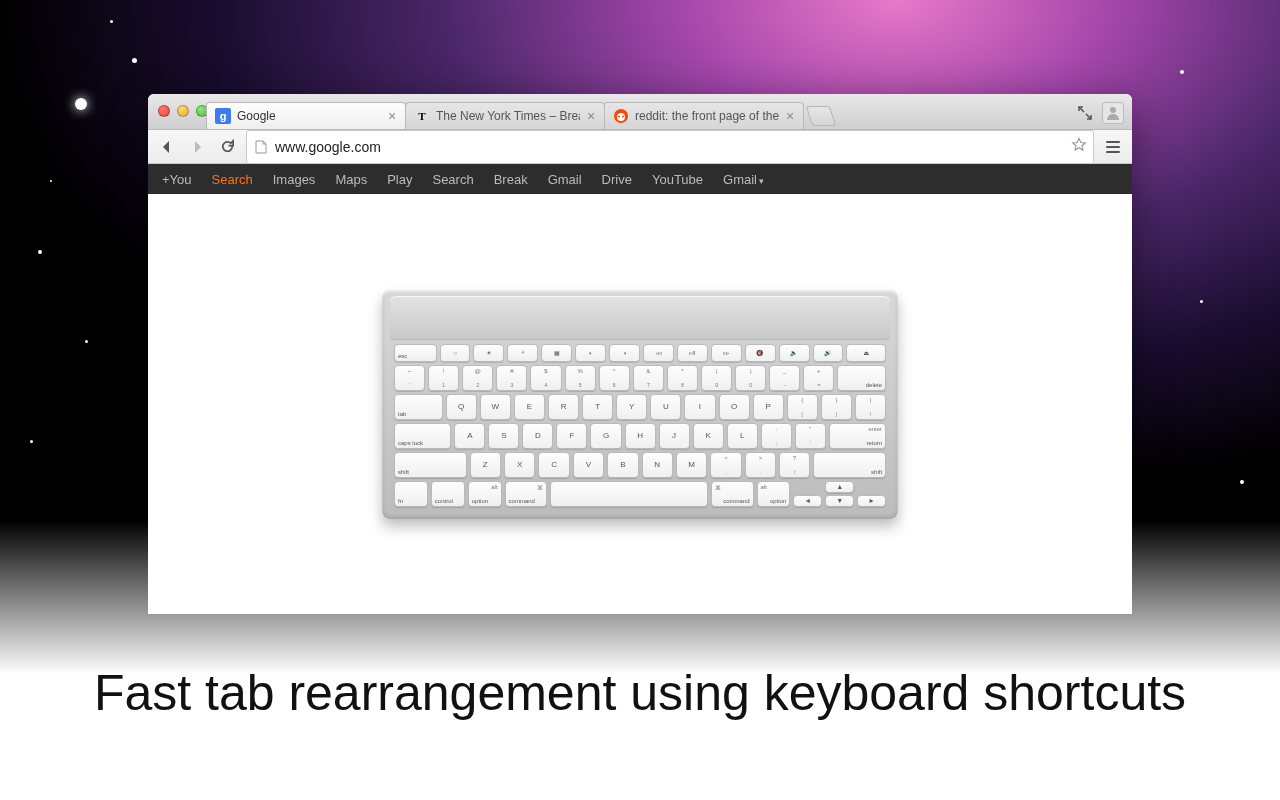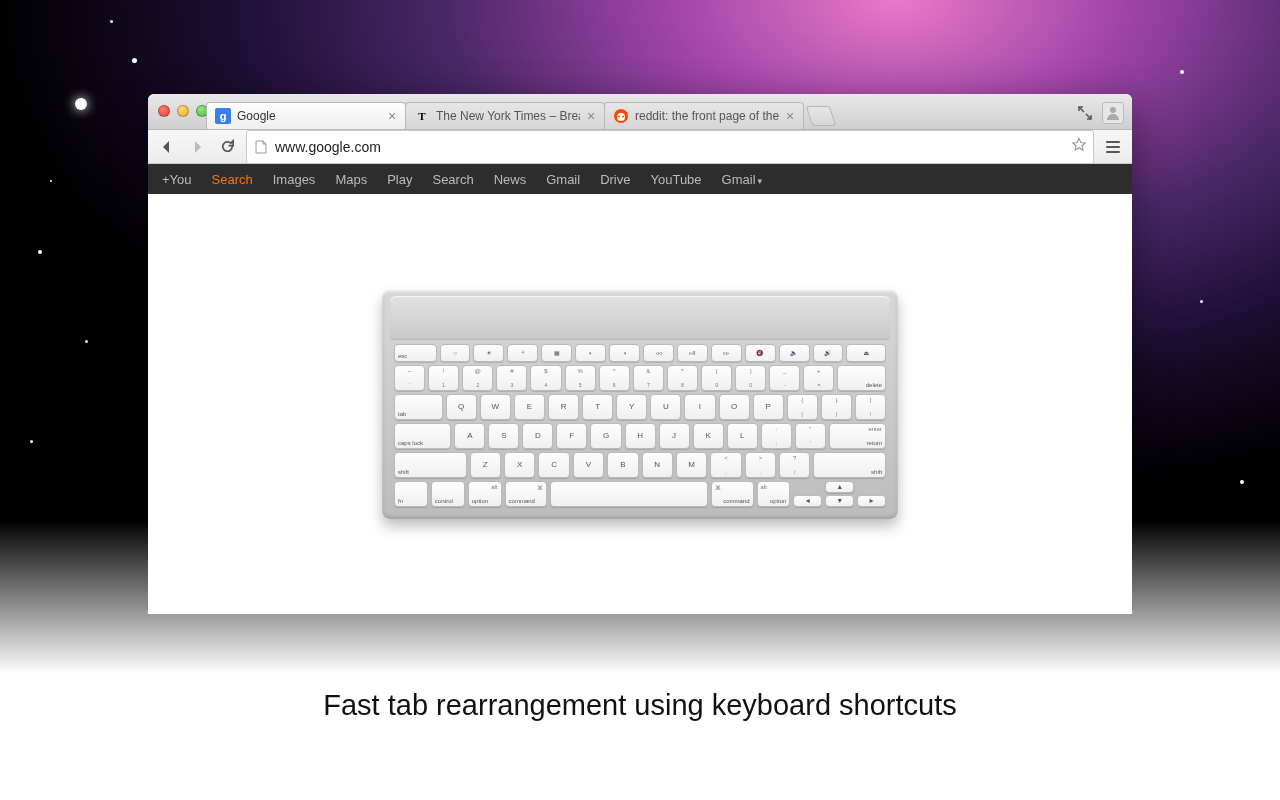--- a/index.html
+++ b/index.html
@@ -23,21 +23,21 @@
 .s9{width:4px;height:4px;top:480px;left:1240px}
 .s10{width:2px;height:2px;top:180px;left:50px}
 
 .bottom-fade {
   position: absolute; bottom: 0; left: 0; right: 0; height: 280px;
   background: linear-gradient(to bottom, rgba(255,255,255,0) 0%, rgba(255,255,255,1) 55%);
 }
 
 .promo-caption {
   position: absolute; bottom: 78px; left: 0; right: 0;
-  text-align: center; font-size: 29px; font-weight: 400; color: #111;
+  text-align: center; font-size: 50px; font-weight: 400; color: #111;
 }
 
 .browser {
   position: absolute; top: 94px; left: 148px; width: 984px;
   background: #fff; border-radius: 6px 6px 0 0;
   box-shadow: 0 12px 40px rgba(0,0,0,.45);
   overflow: hidden;
 }
 .tabbar {
   height: 36px; background: linear-gradient(#e8e8e8,#cfcfcf);
@@ -227,21 +227,21 @@
     </div>
   </div>
 
   <div class="googlebar">
     <a>+You</a>
     <a class="active">Search</a>
     <a>Images</a>
     <a>Maps</a>
     <a>Play</a>
     <a>Search</a>
-    <a>News</a>
+    <a>Break</a>
     <a>Gmail</a>
     <a>Drive</a>
     <a>YouTube</a>
     <a><span>Gmail</span><span class="more-caret">▾</span></a>
   </div>
 
   <div class="content">
     <div class="kb-wrap">
       <div class="kb">
         <div class="krow">

